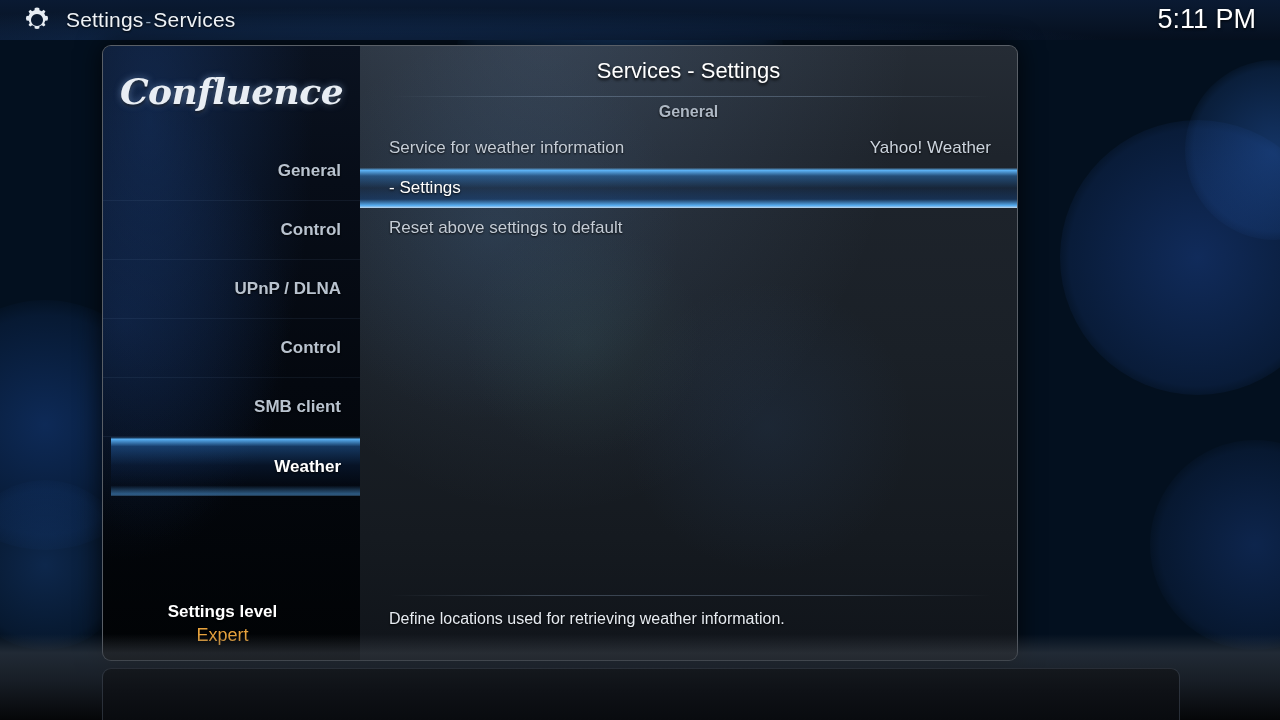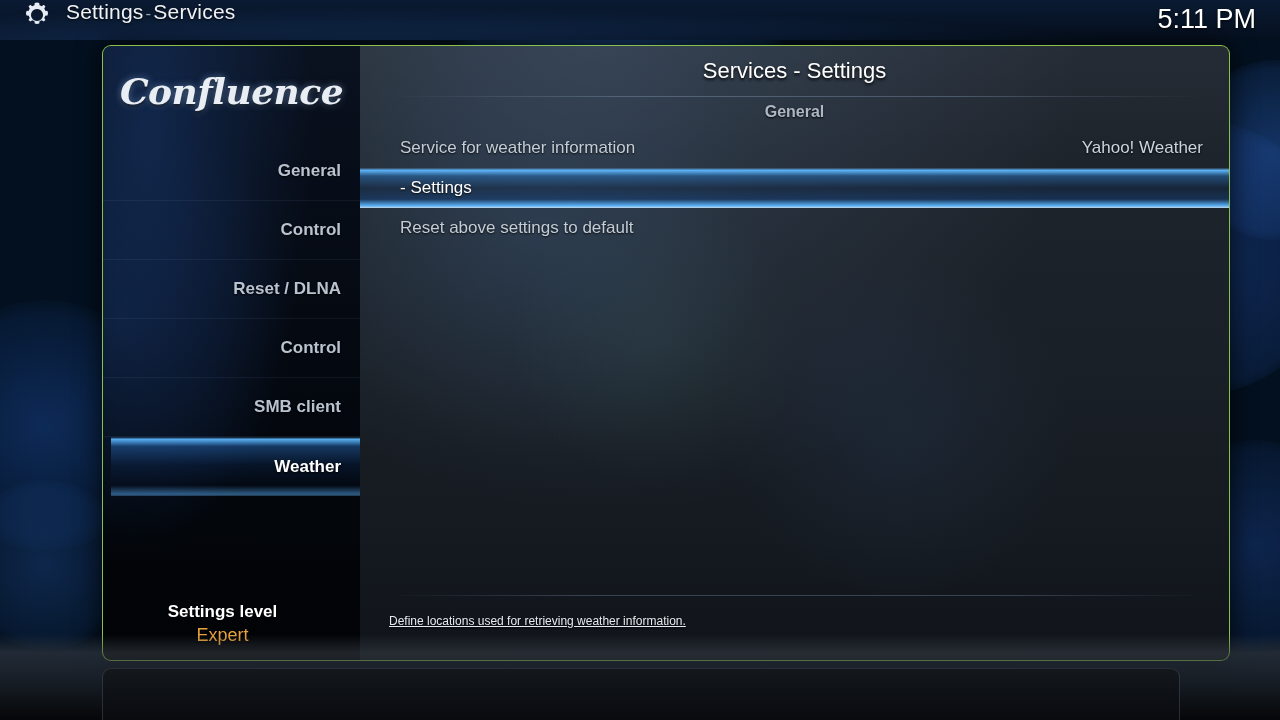--- a/index.html
+++ b/index.html
@@ -22,47 +22,47 @@
       linear-gradient(180deg, #041127 0%, #061customer 0%, #051330 35%, #03101f 70%, #01060f 100%);
     background-color:#03101f;
   }
   
   .bokeh { position:absolute; border-radius:50%; pointer-events:none; }
 
   
   #topbar {
     position:absolute; left:0; top:0; width:1280px; height:40px;
     background:linear-gradient(180deg,#0a1a33 0%,#081528 55%,#050f1e 100%);
-    display:flex; 
+    display:flex; align-items:center;
   }
   #topbar .glow {
     position:absolute; left:0; top:0; width:100%; height:40px;
     background:radial-gradient(ellipse at 30% 130%, rgba(40,95,175,0.45) 0%, rgba(40,95,175,0) 60%);
   }
   #gear { width:30px; height:30px; margin-left:22px; position:relative; z-index:2; }
   #title-text {
     margin-left:14px; position:relative; z-index:2;
     font-size:21px; color:#eef2f7; letter-spacing:0.2px;
     text-shadow:0 1px 2px rgba(0,0,0,.85);
   }
   #title-text .dash { color:#8fa5bd; font-size:17px; padding:0 2px; }
   #clock {
     position:absolute; right:24px; top:4px; z-index:2;
     font-size:27px; font-weight:normal; color:#ffffff;
     text-shadow:0 1px 3px rgba(0,0,0,.9);
   }
 
   
   #dialog {
-    position:absolute; left:102px; top:45px; width:1128px; height:616px;
+    position:absolute; left:102px; top:45px; width:916px; height:616px;
     border-radius:9px;
     border:1px solid rgba(150,170,195,0.30);
     overflow:hidden;
     box-shadow:0 0 26px rgba(0,0,0,0.75);
-    background:#84cc16;
+    background:#404040;
   }
 
   
   #sidebar {
     position:absolute; left:0; top:0; width:257px; height:100%;
     background:linear-gradient(180deg,#0a1220 0%,#070d18 22%,#04080f 55%,#010305 100%);
   }
   #sidebar .sideglow {
     position:absolute; left:0; top:0; width:100%; height:100%;
     background:
@@ -149,21 +149,21 @@
   #sep-top {
     position:absolute; left:30px; right:26px; top:50px; height:1px;
     background:linear-gradient(90deg, rgba(160,185,215,0) 0%, rgba(160,185,215,0.30) 30%, rgba(160,185,215,0.30) 70%, rgba(160,185,215,0) 100%);
     z-index:2;
   }
 
   #rows { position:absolute; left:0; top:82px; width:100%; z-index:3; }
   .srow {
     position:relative; height:40px;
     display:flex; align-items:center; justify-content:space-between;
-    padding:0 26px 0 40px;
+    padding:0 26px 0 29px;
     font-size:17px;
   }
   .srow .slabel { color:#c4ccd6; text-shadow:0 1px 2px rgba(0,0,0,.85); position:relative; z-index:2; }
   .srow .svalue { color:#ccd4de; text-shadow:0 1px 2px rgba(0,0,0,.85); position:relative; z-index:2; }
   .srow.focused .slabel, .srow.focused .svalue { color:#ffffff; }
   .srow .rowhl {
     position:absolute; left:0; right:0; top:0; height:100%;
     background:
       linear-gradient(180deg,
         rgba(110,190,255,0.10) 0%,
@@ -177,24 +177,23 @@
     pointer-events:none;
   }
 
   #sep-bottom {
     position:absolute; left:30px; right:26px; bottom:64px; height:1px;
     background:linear-gradient(90deg, rgba(160,185,215,0) 0%, rgba(160,185,215,0.28) 25%, rgba(160,185,215,0.28) 75%, rgba(160,185,215,0) 100%);
     z-index:2;
   }
   #desc {
     position:absolute; left:29px; bottom:32px; right:26px;
-    font-size:12px; color:#e6ebf1;
+    font-size:16px; color:#e6ebf1;
     text-shadow:0 1px 2px rgba(0,0,0,.9);
     z-index:3;
-    text-decoration:underline;
   }
 
   
   #footer-panel {
     position:absolute; left:102px; top:668px; width:1078px; height:52px;
     border-radius:9px 9px 0 0;
     border:1px solid rgba(150,170,195,0.22);
     border-bottom:none;
     background:linear-gradient(180deg,#14181d 0%,#0e1116 45%,#090b0f 100%);
   }
@@ -239,21 +238,21 @@
     <div id="logo">Confluence</div>
 
     <div id="menu">
       <div class="menu-item">
         <span class="label">General</span>
       </div>
       <div class="menu-item">
         <span class="label">Control</span>
       </div>
       <div class="menu-item">
-        <span class="label">Reset / DLNA</span>
+        <span class="label">UPnP / DLNA</span>
       </div>
       <div class="menu-item">
         <span class="label">Control</span>
       </div>
       <div class="menu-item">
         <span class="label">SMB client</span>
       </div>
       <div class="menu-item selected">
         <div class="hl"></div>
         <span class="label">Weather</span>

